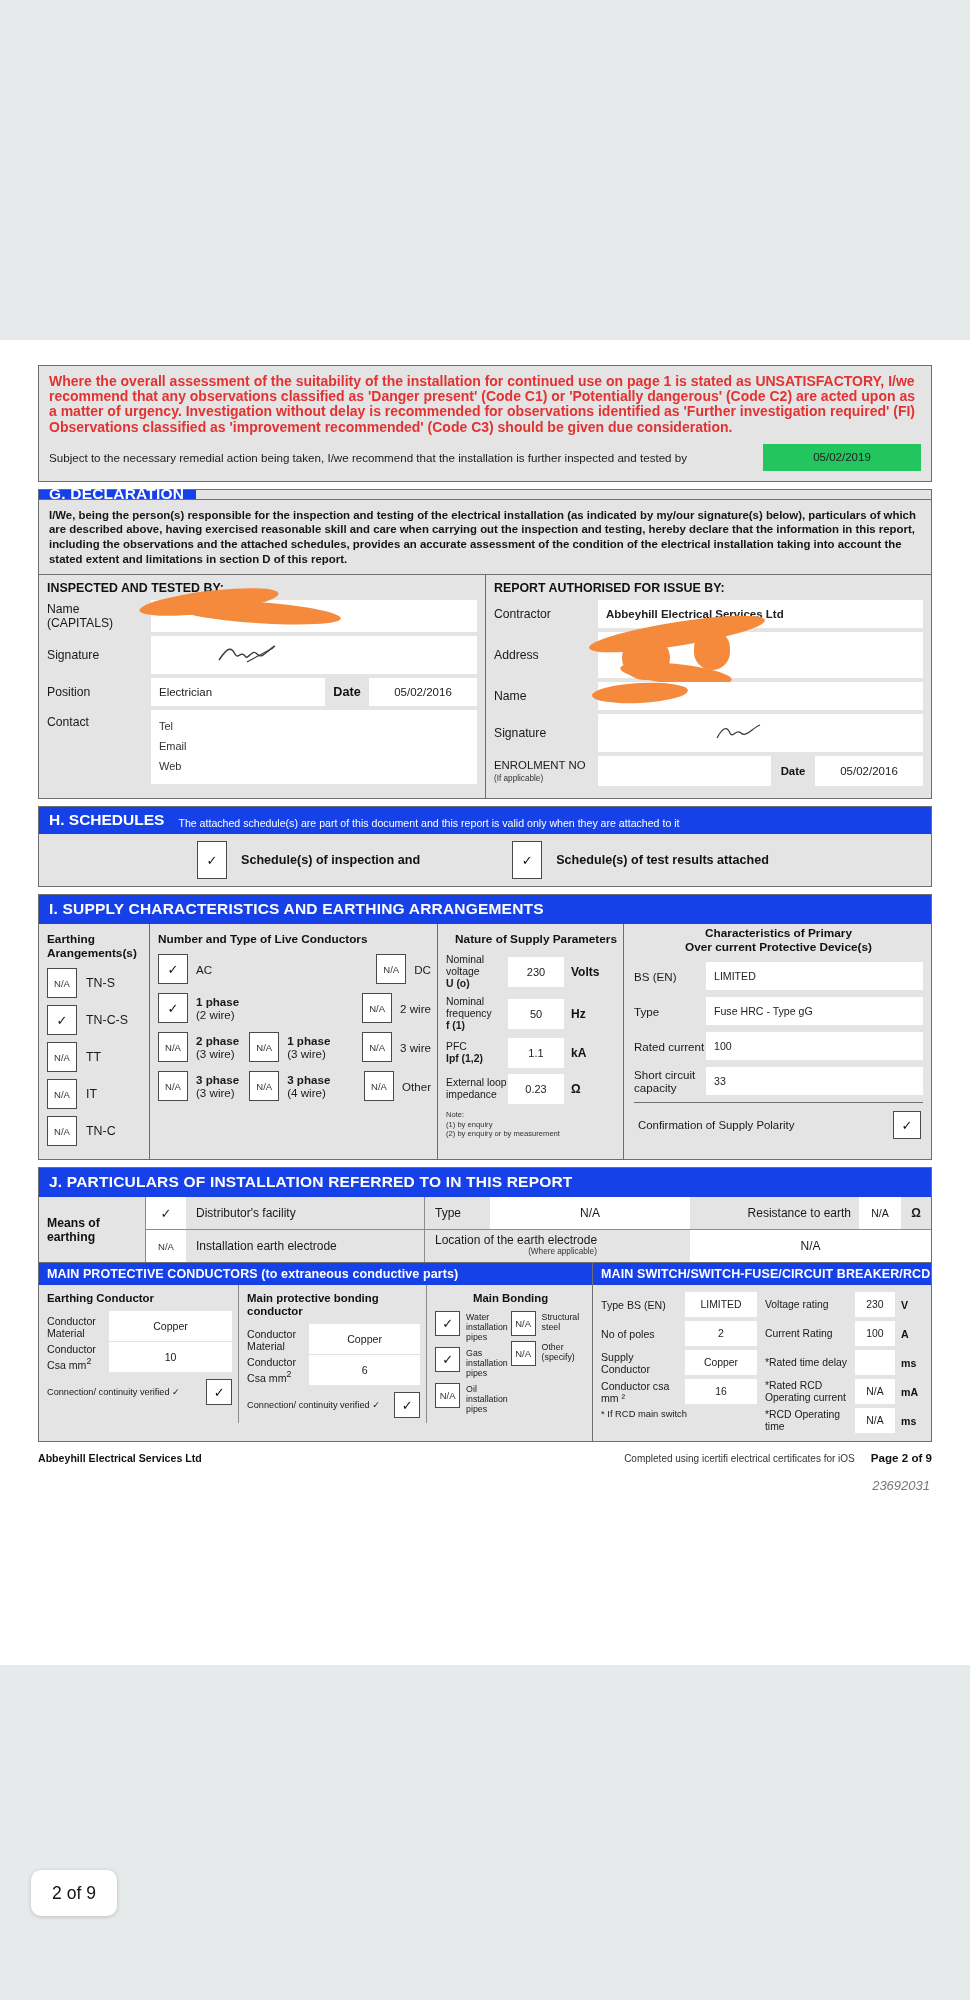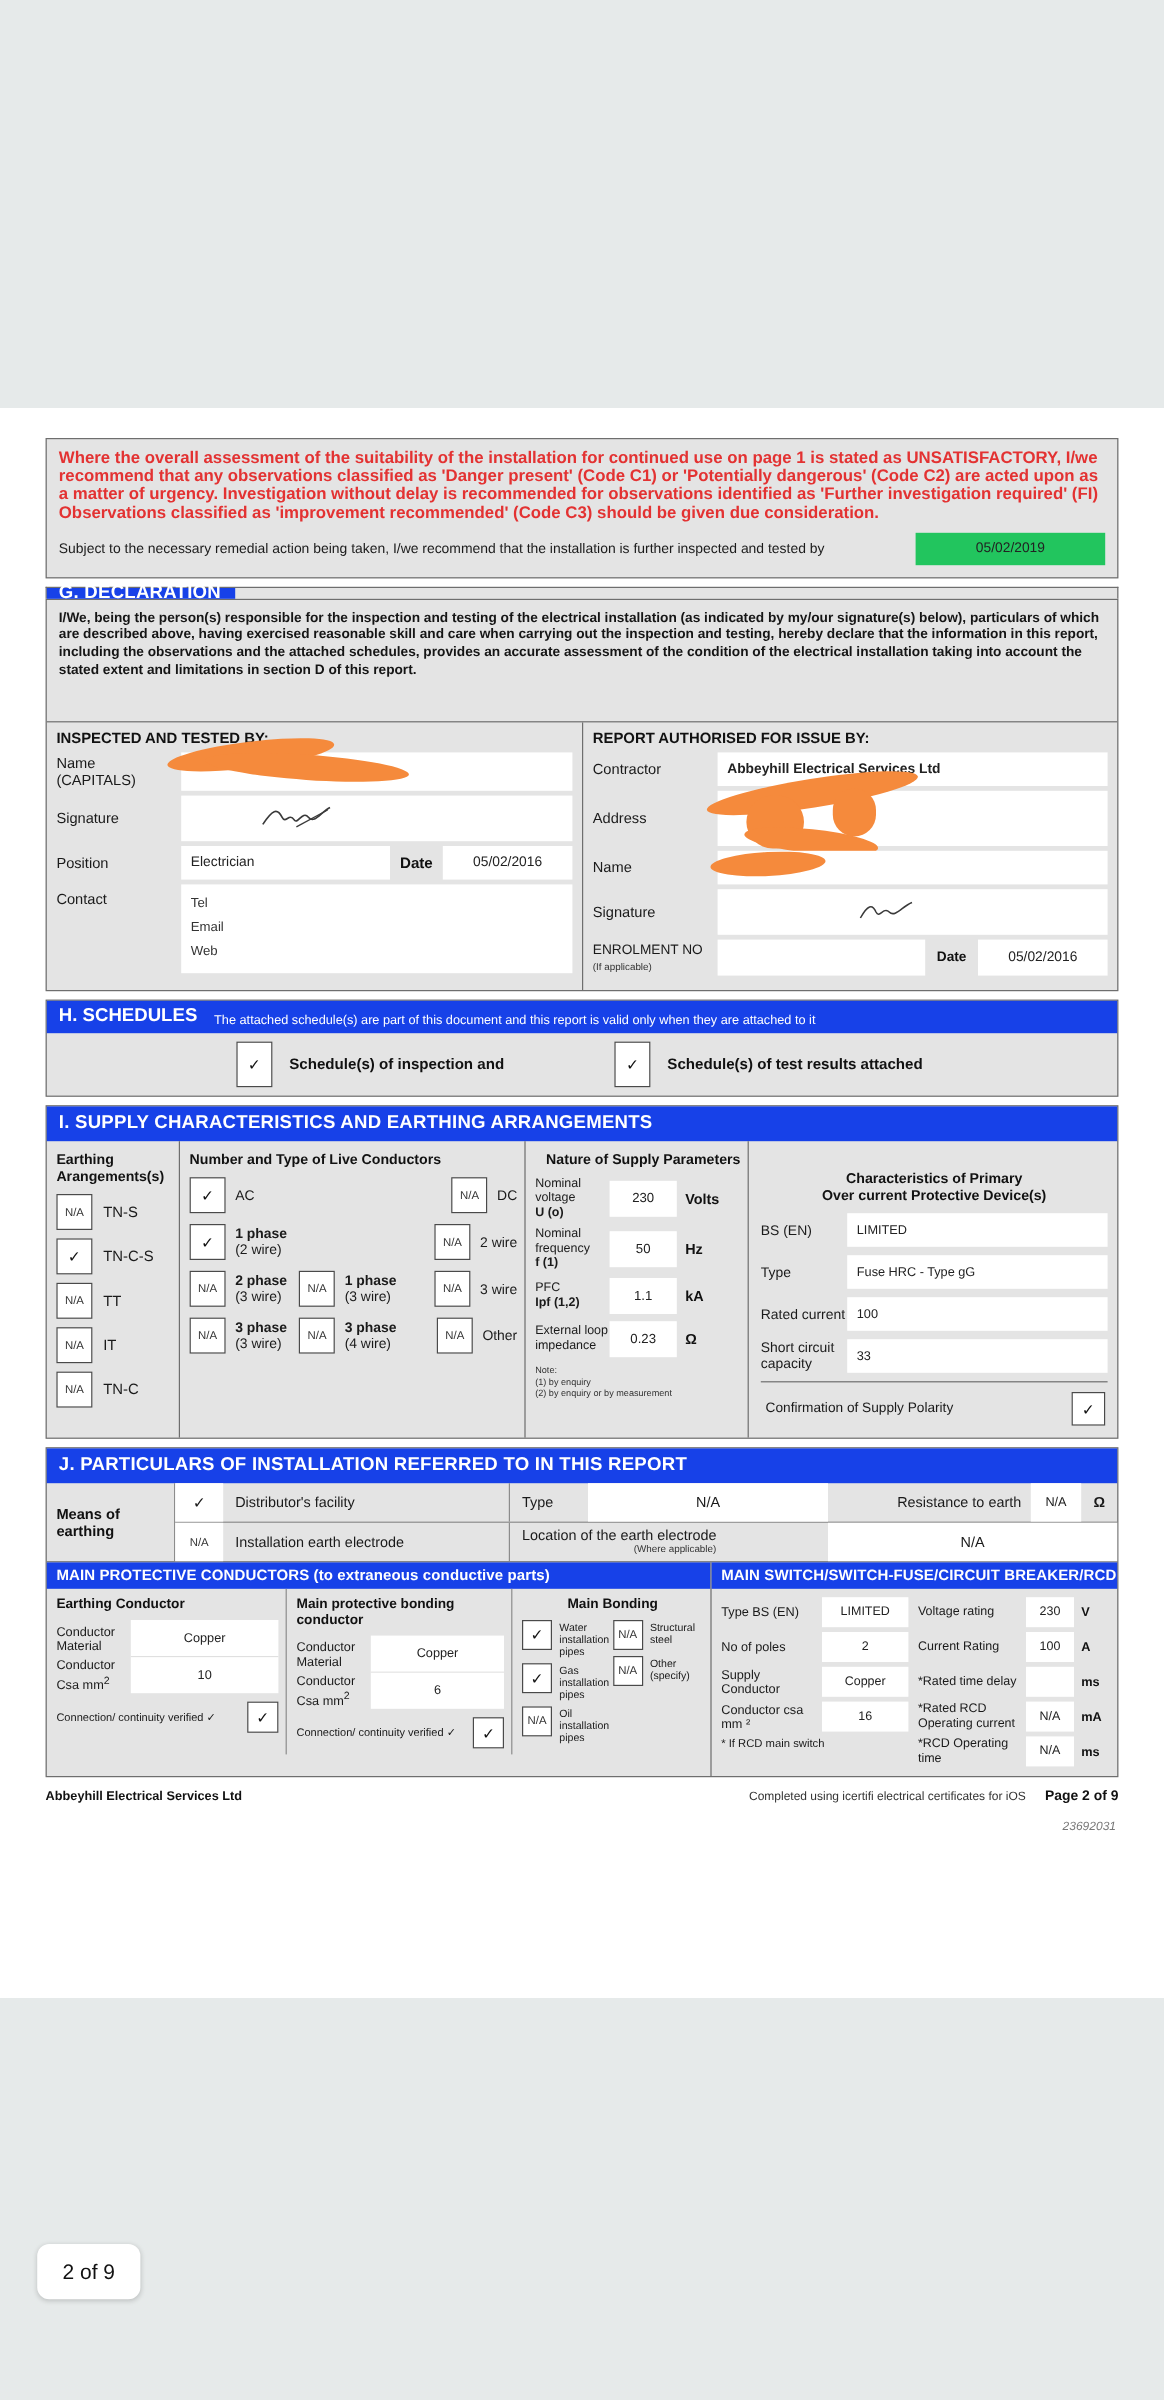--- a/index.html
+++ b/index.html
@@ -49,21 +49,21 @@
   #secF .body{padding:8px 10px 10px 10px;}
   .subject-row{display:flex;align-items:center;margin-top:9px;}
   .subject-row .txt{font-size:11.6px;color:#1a1a1a;}
   .date-box{width:158px;height:27px;background:#22c55e;display:flex;
             align-items:center;justify-content:center;font-size:11.5px;color:#222;
             margin-left:auto;}
 
   
   #secG .dec{padding:8px 10px 8px 10px;}
   .decl{font-size:11.4px;line-height:14.6px;font-weight:bold;color:#151515;}
-  .twocol{display:flex;border-top:1.5px solid #6e6e6e;margin-top:27px;}
+  .twocol{display:flex;border-top:1.5px solid #6e6e6e;}
   .colL{width:50%;box-sizing:border-box;padding:6px 8px 8px 8px;}
   .colR{width:50%;box-sizing:border-box;padding:6px 8px 8px 8px;
         border-left:1.5px solid #6e6e6e;}
   .colhdr{font-size:12.4px;font-weight:bold;color:#111;margin-bottom:5px;}
   .frow{display:flex;margin-bottom:4px;}
   .fname{width:104px;font-size:12.2px;color:#1a1a1a;display:flex;align-items:center;}
   .fname.two{line-height:14px;display:block;padding-top:2px;}
   .fbox{flex:1;background:#fff;min-height:28px;display:flex;align-items:center;
         padding:0 8px;font-size:11.5px;color:#222;}
   .sigbox{height:38px;position:relative;}
@@ -146,21 +146,21 @@
   .msrow2 .mv{flex:none;width:40px;background:#fff;height:25px;display:flex;
               align-items:center;justify-content:center;font-size:10.4px;color:#222;}
   .msrow2 .mu{width:24px;margin-left:6px;font-size:10.6px;font-weight:bold;color:#111;}
   .ifrcd{font-size:9.4px;color:#1a1a1a;margin-top:4px;}
 
   
   .footer{display:flex;align-items:flex-end;margin-top:9px;}
   .footer .l{font-size:10.6px;font-weight:bold;color:#111;}
   .footer .c{font-size:10px;color:#333;margin-left:auto;}
   .footer .p{font-size:11.6px;font-weight:bold;color:#111;margin-left:16px;}
-  .docid{text-align:right;font-size:10px;color:#777;font-style:italic;
+  .docid{text-align:right;font-size:13px;color:#777;font-style:italic;
          margin-top:14px;padding-right:2px;}
 
   
   .pill{
     position:absolute;left:31px;top:1870px;width:86px;height:46px;
     background:#fff;border-radius:10px;display:flex;align-items:center;
     justify-content:center;font-size:17.5px;color:#111;
     box-shadow:0 1px 4px rgba(0,0,0,.18);
   }
 </style>
@@ -421,21 +421,21 @@
           <div class="pu">Ω</div>
         </div>
 
         <div class="note">
           <div>Note:</div>
           <div>(1) by enquiry</div>
           <div>(2) by enquiry or by measurement</div>
         </div>
       </div>
 
-      <div class="icol grow" style="padding:24px 8px 4px 10px">
+      <div class="icol grow" style="padding:2px 8px 4px 10px">
         <div class="ihdr" style="text-align:center">
           <div>Characteristics of Primary</div>
           <div>Over current Protective Device(s)</div>
         </div>
         <div class="pdrow">
           <div class="pl">BS (EN)</div>
           <div class="pv">LIMITED</div>
         </div>
         <div class="pdrow">
           <div class="pl">Type</div>

